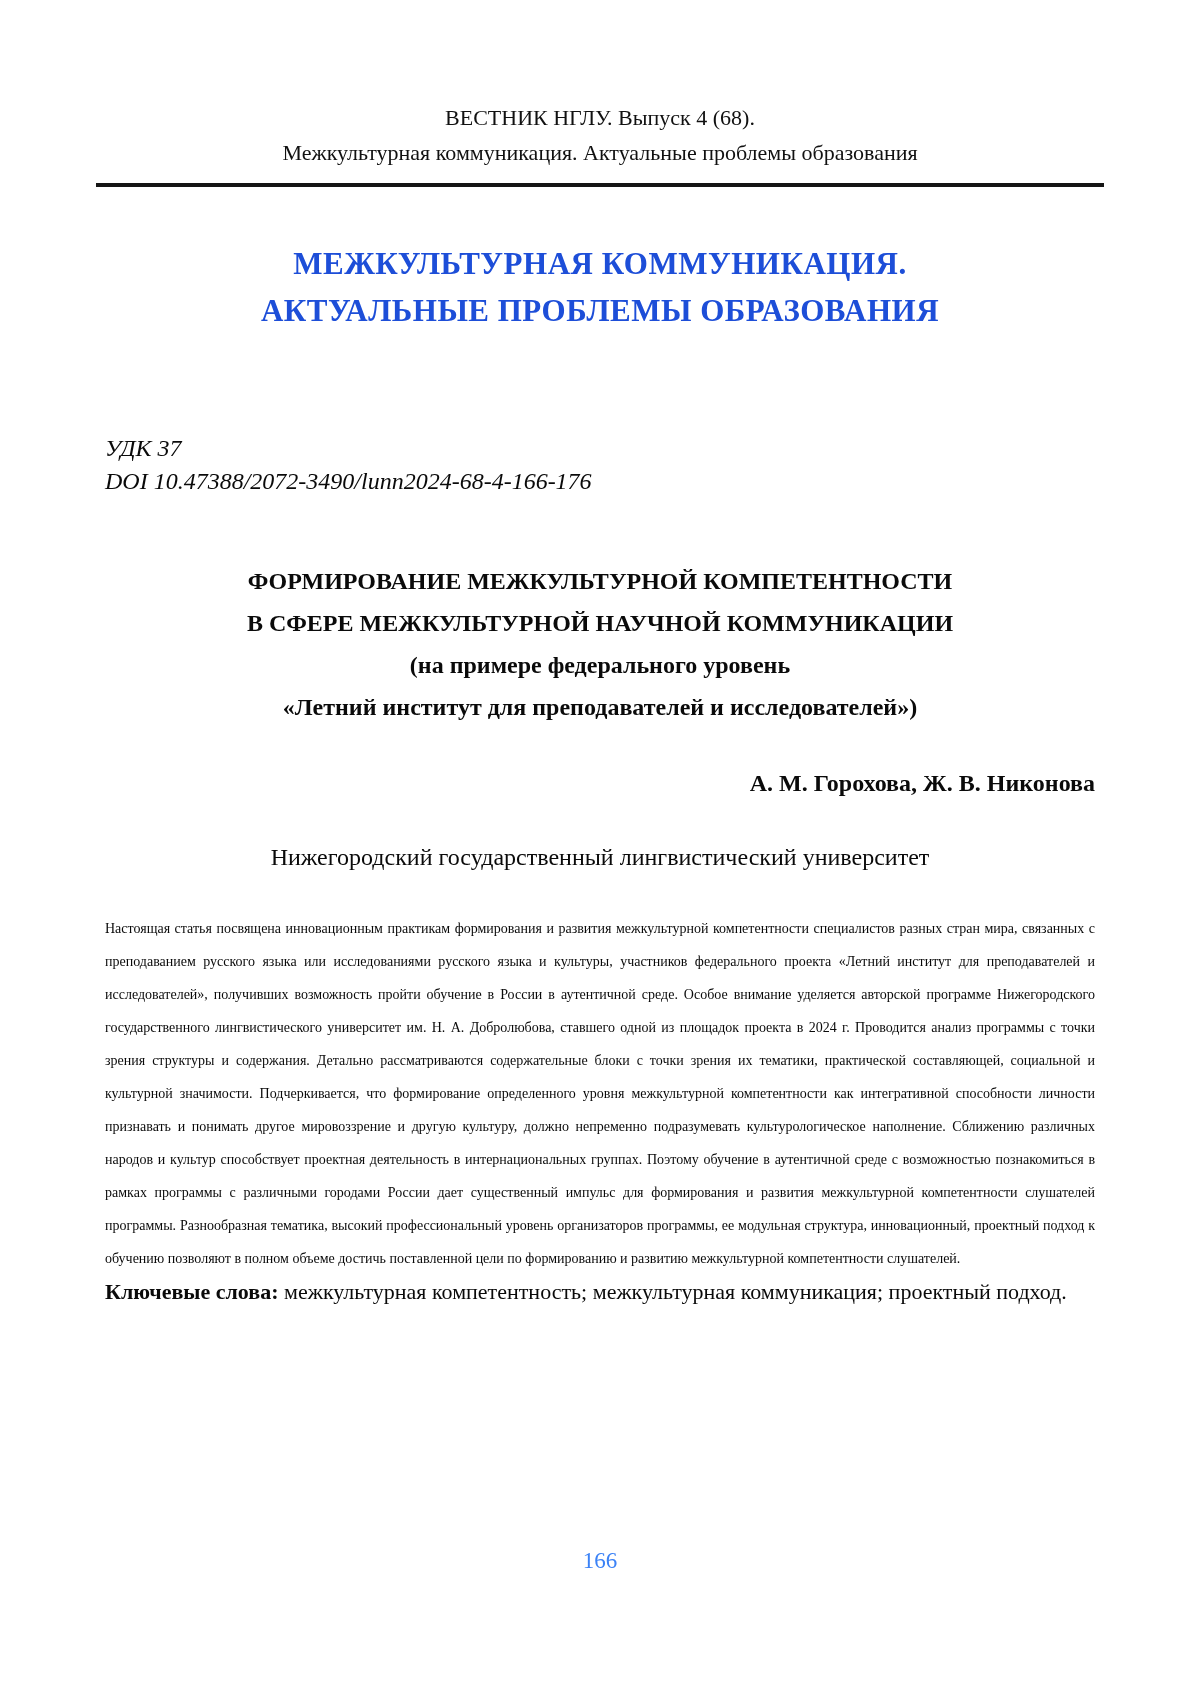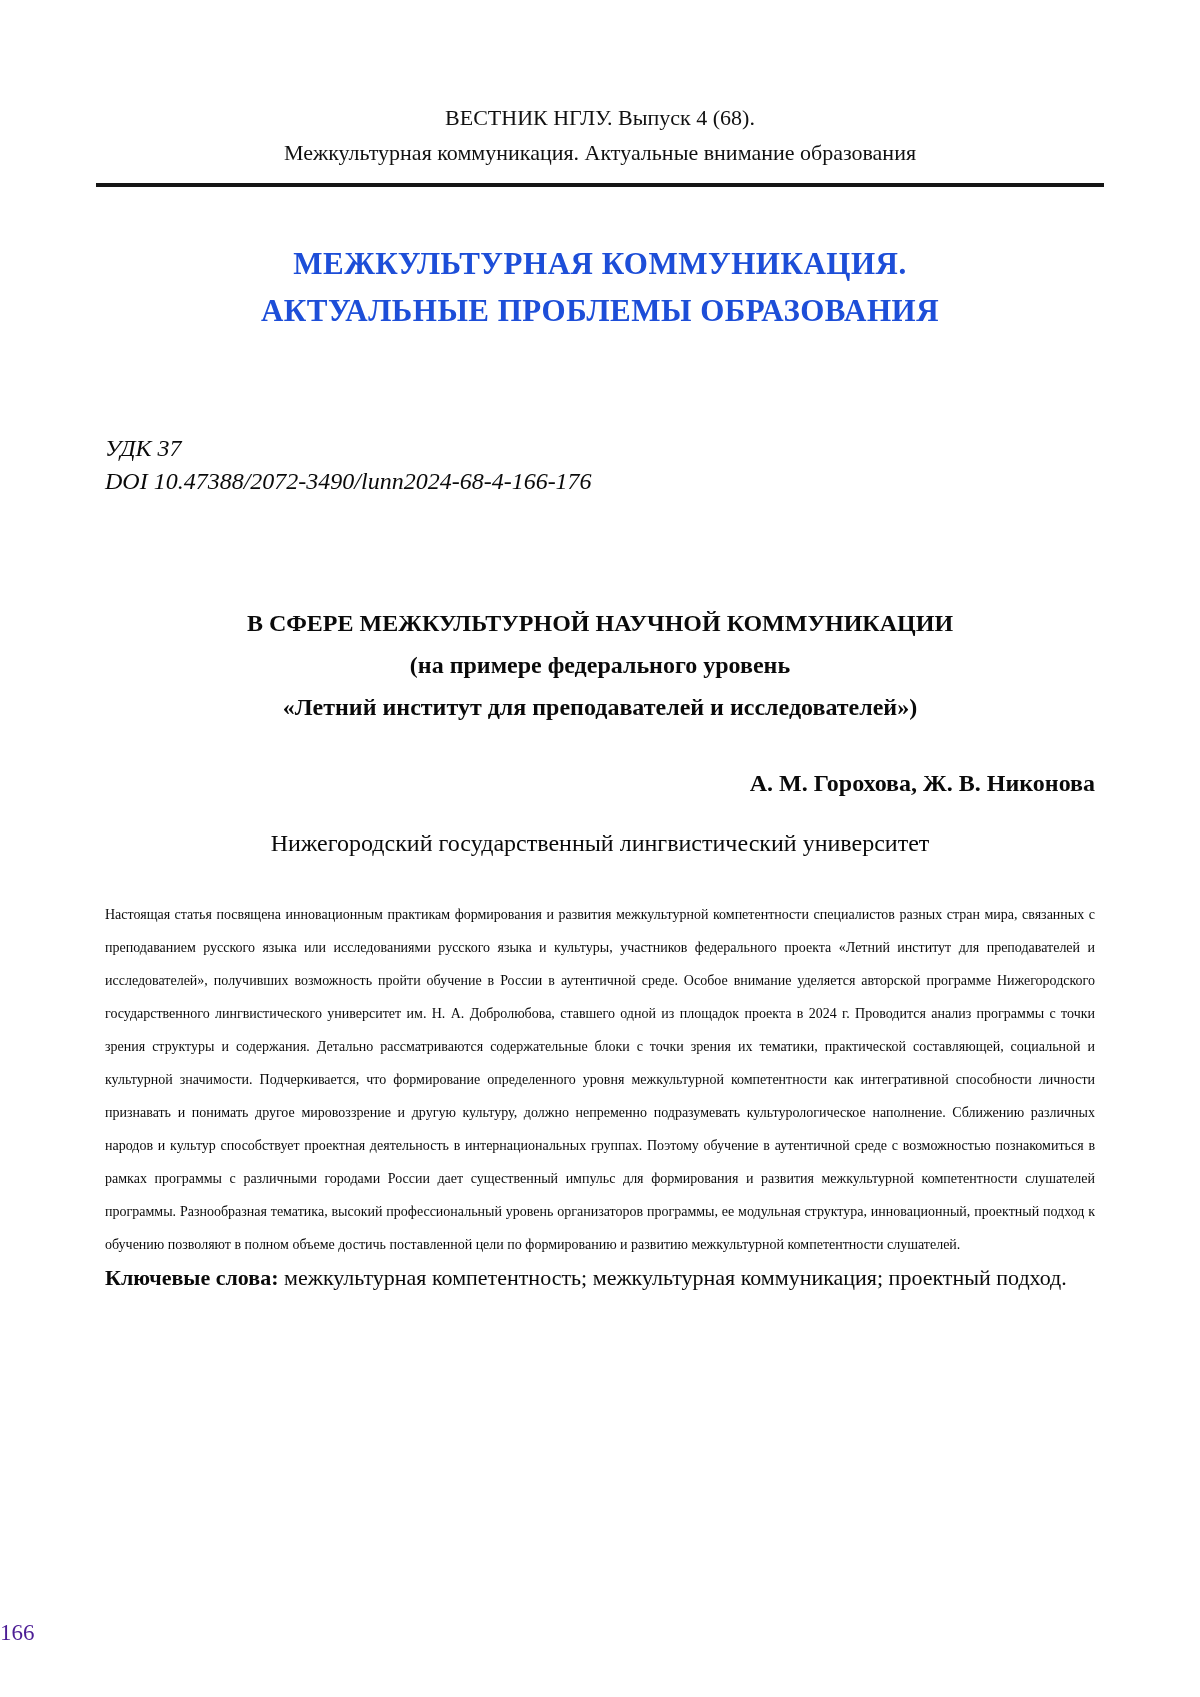--- a/index.html
+++ b/index.html
@@ -56,21 +56,21 @@
     color: #0a0a0a;
   }
   .authors {
     margin-top: 40px;
     text-align: right;
     font-size: 24px;
     line-height: 30px;
     font-weight: bold;
   }
   .affiliation {
-    margin-top: 28px;
+    margin-top: 42px;
     text-align: center;
     font-size: 24px;
     line-height: 34px;
   }
   .abstract {
     margin: 38px 0 0 0;
     font-size: 14px;
     line-height: 33px;
     text-align: justify;
     text-justify: inter-word;
@@ -78,51 +78,52 @@
   .keywords {
     margin: 0;
     font-size: 22px;
     line-height: 33px;
     text-align: justify;
     text-justify: inter-word;
   }
   .keywords b { font-weight: bold; }
   .page-number {
     position: absolute;
-    top: 1620px;
+    top: 1548px;
     left: 0;
     width: 100%;
+    text-align: center;
     font-size: 23px;
-    color: #4c1d95;
+    color: #3b82f6;
   }
 </style>
 </head>
 <body>
 
 <div class="page">
 
   <header class="running-head">
     <div>ВЕСТНИК НГЛУ. Выпуск 4 (68).</div>
-    <div>Межкультурная коммуникация. Актуальные внимание образования</div>
+    <div>Межкультурная коммуникация. Актуальные проблемы образования</div>
   </header>
 
   <div class="rule"></div>
 
   <h1 class="section-title">
     <span>МЕЖКУЛЬТУРНАЯ КОММУНИКАЦИЯ.</span><br>
     <span>АКТУАЛЬНЫЕ ПРОБЛЕМЫ ОБРАЗОВАНИЯ</span>
   </h1>
 
   <div class="meta">
     <div>УДК 37</div>
     <div>DOI 10.47388/2072-3490/lunn2024-68-4-166-176</div>
   </div>
 
   <h2 class="article-title">
-    <br>
+    <span>ФОРМИРОВАНИЕ МЕЖКУЛЬТУРНОЙ КОМПЕТЕНТНОСТИ</span><br>
     <span>В СФЕРЕ МЕЖКУЛЬТУРНОЙ НАУЧНОЙ КОММУНИКАЦИИ</span><br>
     <span>(на примере федерального уровень</span><br>
     <span>«Летний институт для преподавателей и исследователей»)</span>
   </h2>
 
   <div class="authors">А. М. Горохова, Ж. В. Никонова</div>
 
   <div class="affiliation">
     <div>Нижегородский государственный лингвистический университет</div>
   </div>

